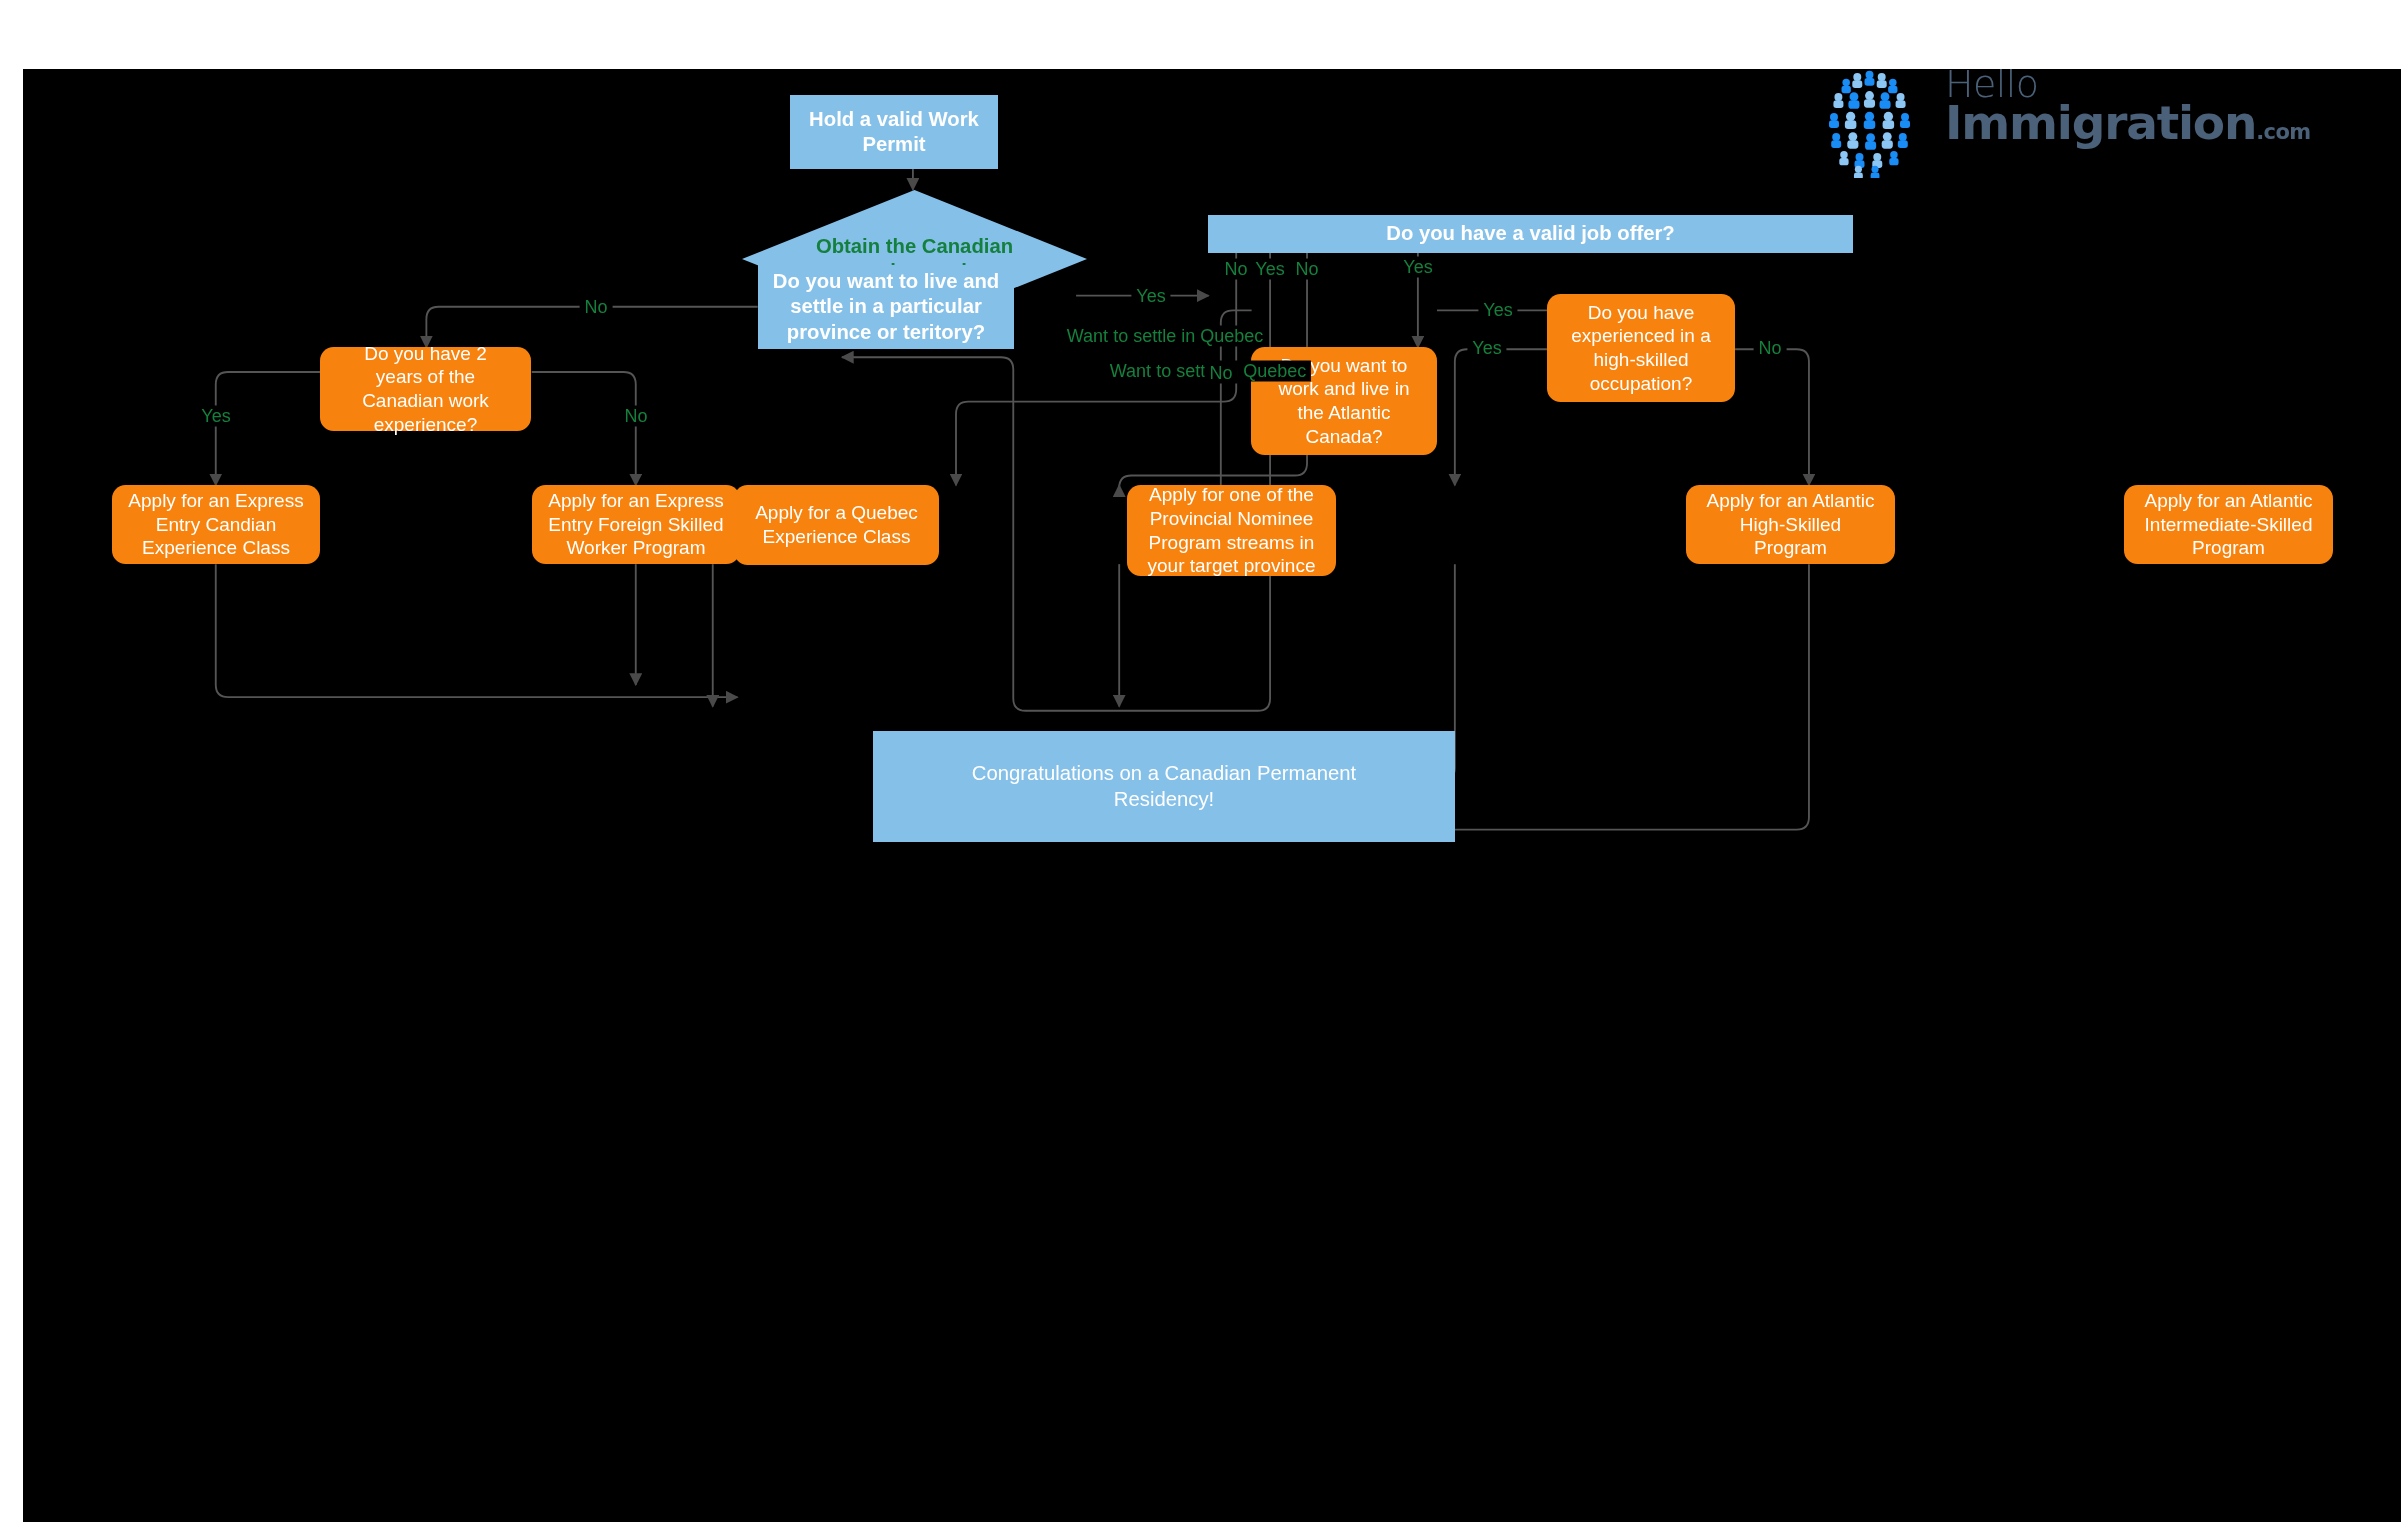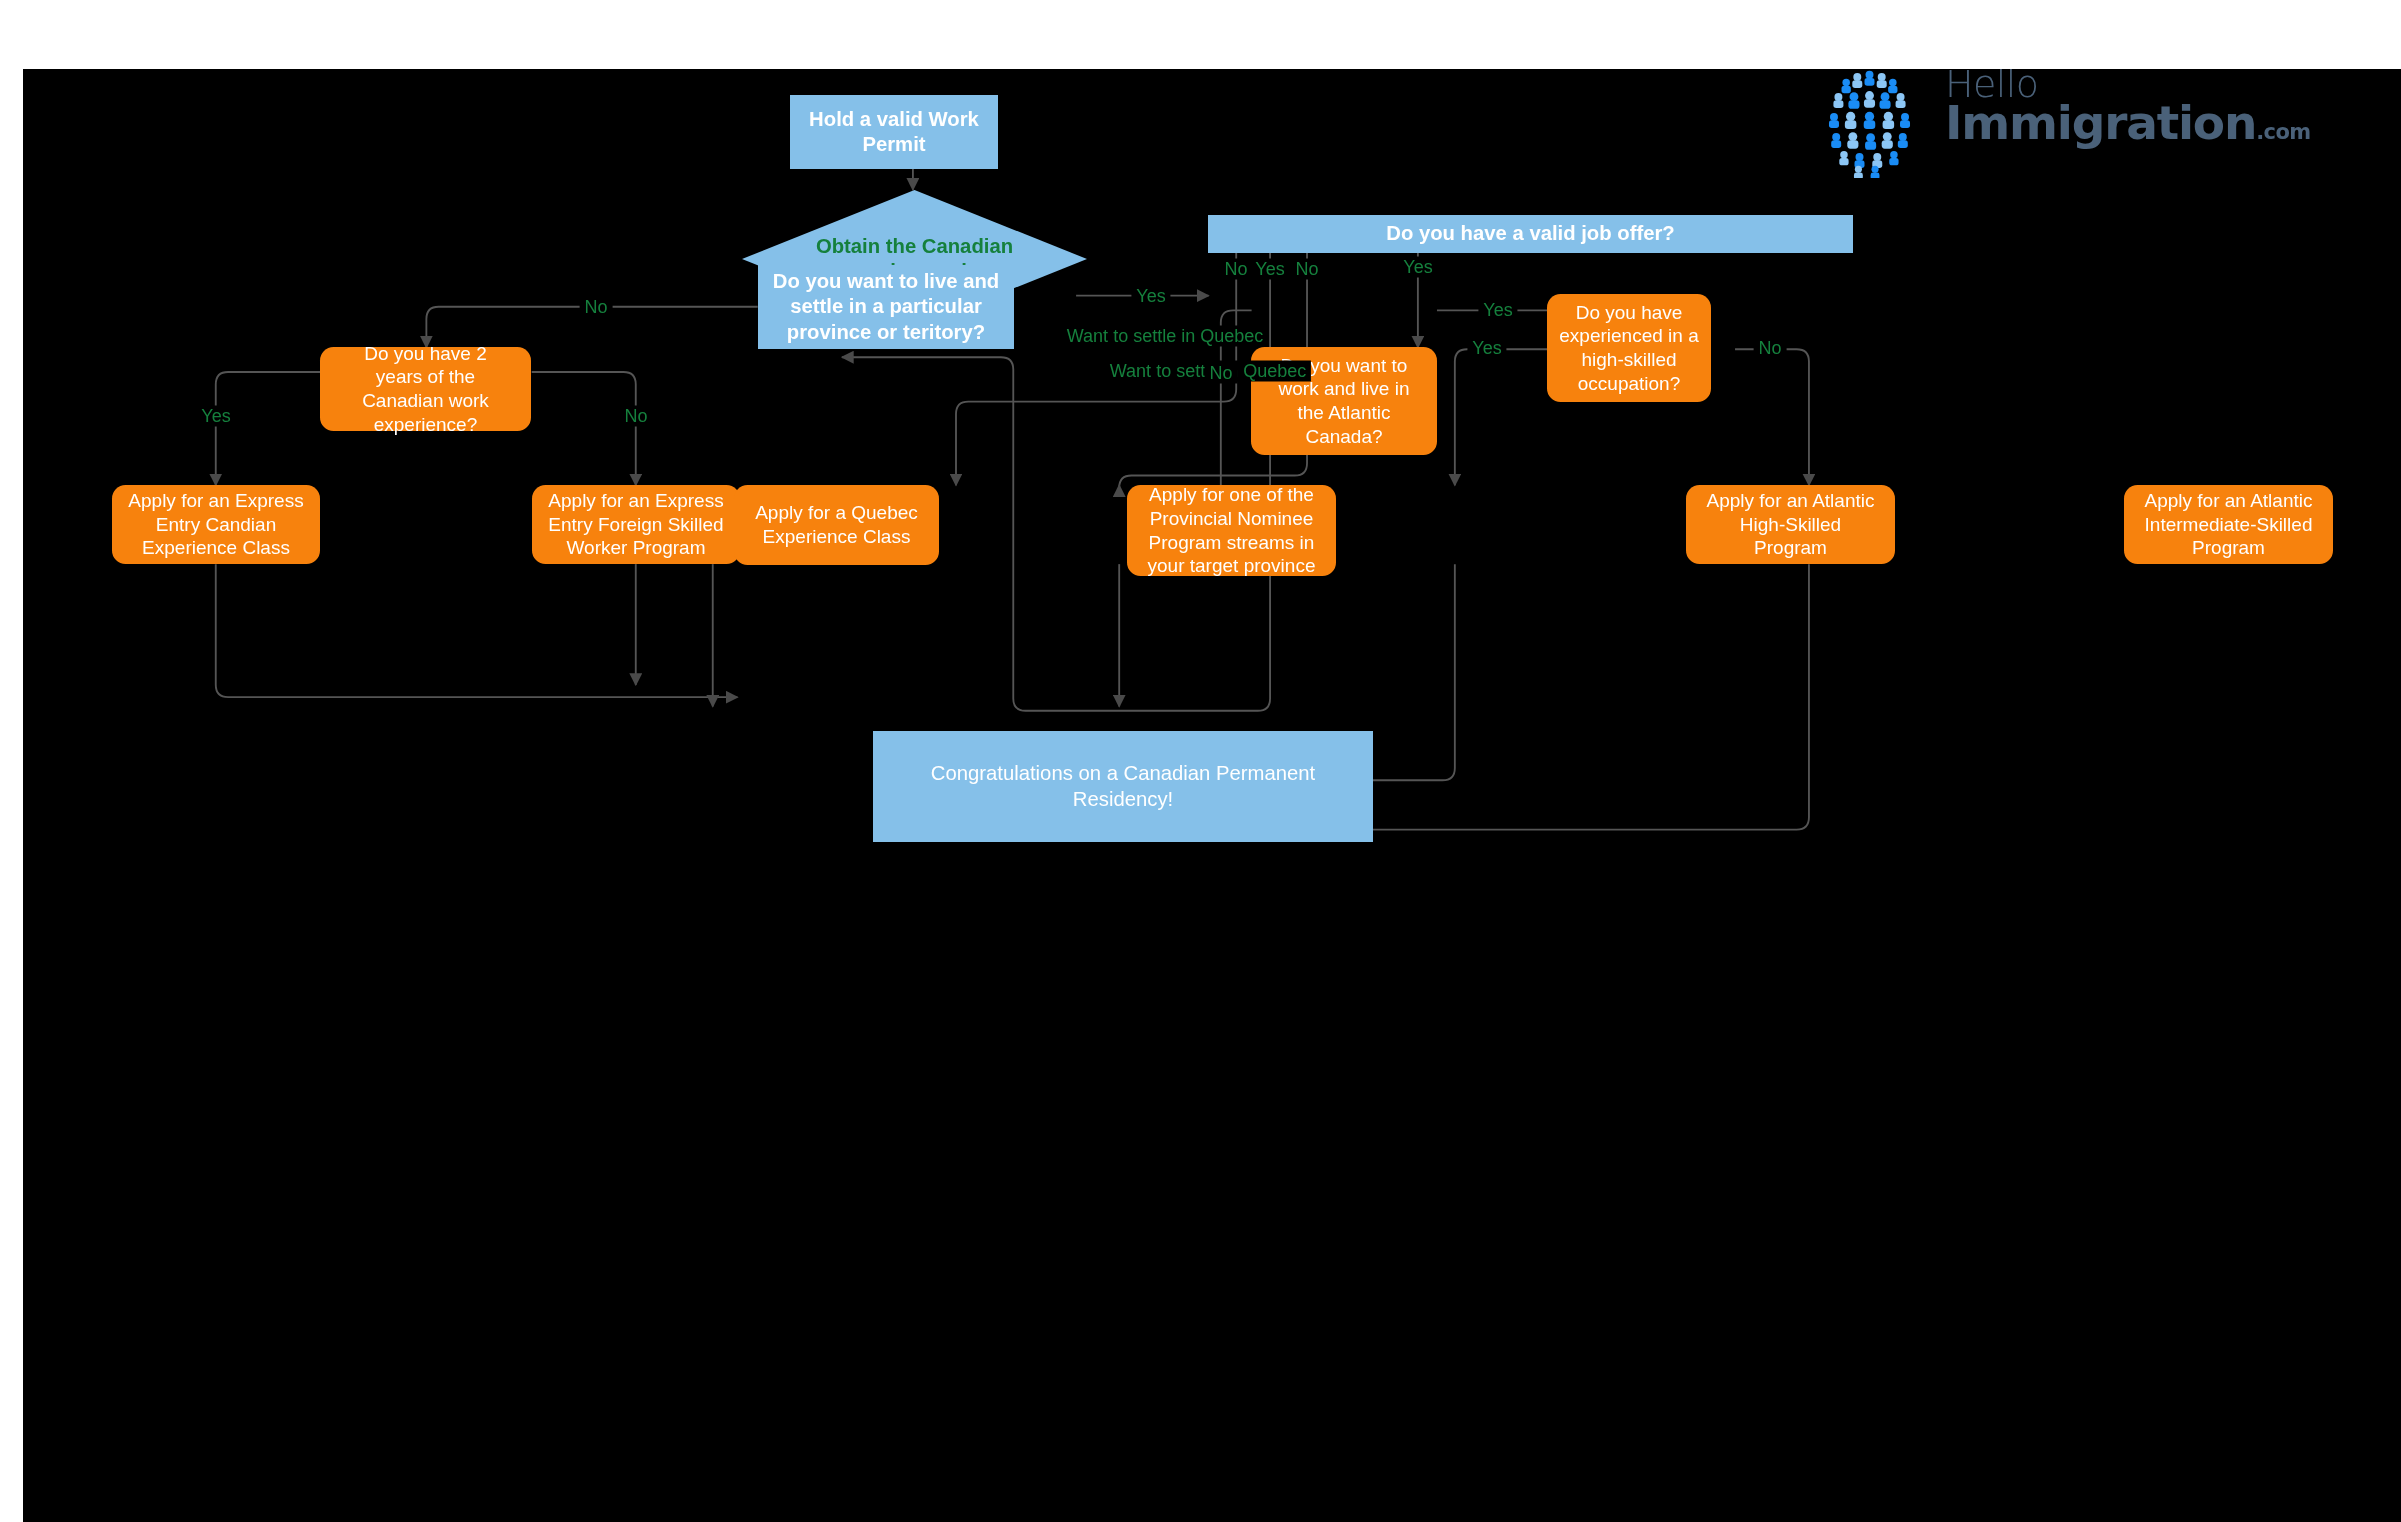--- a/index.html
+++ b/index.html
@@ -217,21 +217,21 @@
 experience?</span>
     </div>
 
     <div class="node orange" style="left:1228px; top:278px; width:186px; height:108px; padding:0 7.4px;">
       <span>Do you  want to
 work and live in
 the Atlantic
 Canada?</span>
     </div>
 
-    <div class="node orange" style="left:1524px; top:225px; width:164px; height:108px; padding:0 7.4px;">
+    <div class="node orange" style="left:1524px; top:225px; width:188px; height:108px; padding:0 7.4px;">
       <span>Do you have
 experienced in a
 high-skilled
 occupation?</span>
     </div>
 
     <div class="node orange" style="left:89px; top:416px; width:208px; height:79px; padding:0 7.4px;">
       <span>Apply for an Express
 Entry Candian
 Experience Class</span>
@@ -260,21 +260,21 @@
 High-Skilled
 Program</span>
     </div>
 
     <div class="node orange" style="left:2101px; top:416px; width:209px; height:79px; padding:0 6.2px;">
       <span>Apply for an Atlantic
 Intermediate-Skilled
 Program</span>
     </div>
 
-    <div class="node blue-plain" style="left:850px; top:662px; width:500px; height:111px; padding:0 10px;">
+    <div class="node blue-plain" style="left:850px; top:662px; width:582px; height:111px; padding:0 10px;">
       <span>Congratulations on a Canadian Permanent
 Residency!</span>
     </div>
 
     <div class="edge-label" style="left:573px; top:238px;">No</div>
 
     <div class="edge-label" style="left:1128px; top:227px;">Yes</div>
 
     <div class="edge-label" style="left:193px; top:347px;">Yes</div>
 

